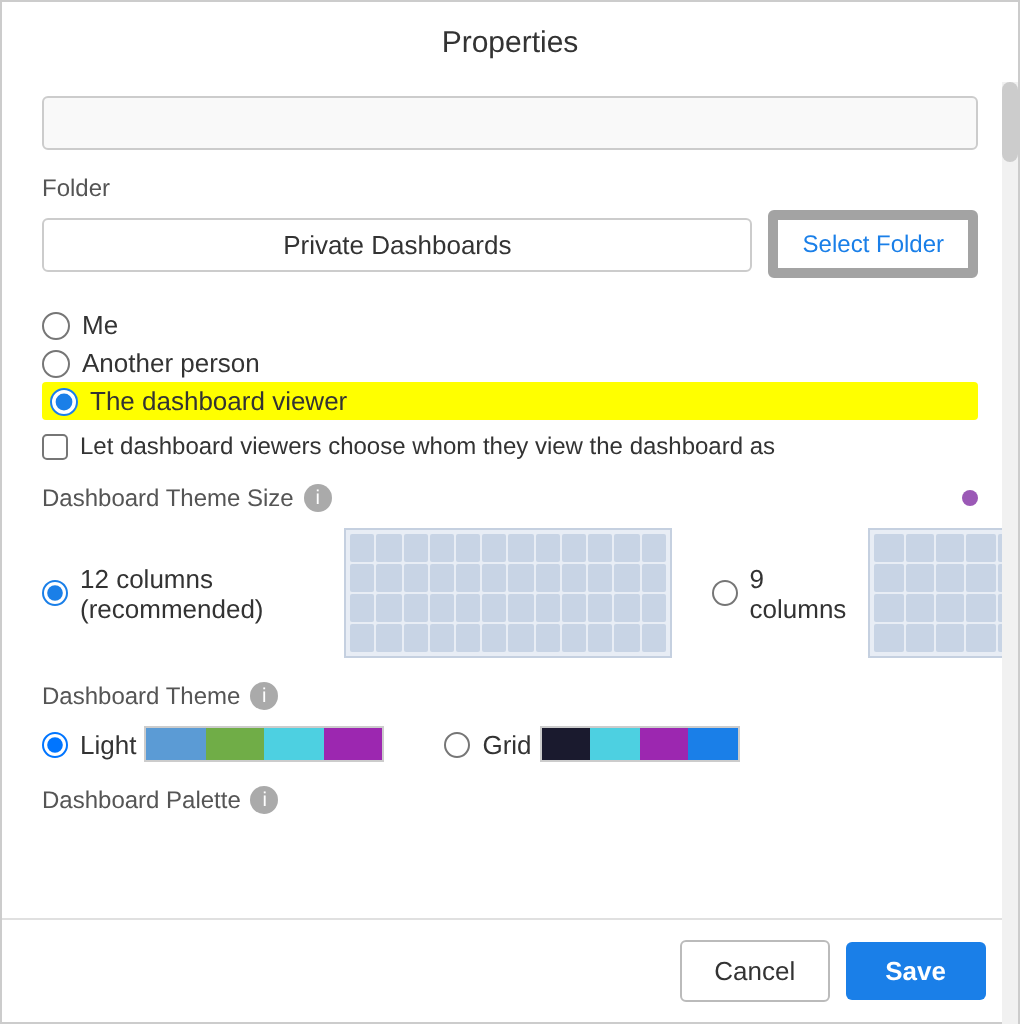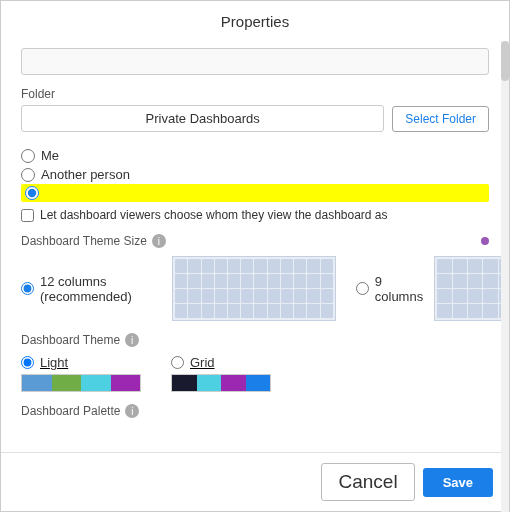--- a/index.html
+++ b/index.html
@@ -71,21 +71,21 @@
       padding: 5px 8px;
       border: 1px solid #ccc;
       border-radius: 3px;
       font-size: 13px;
       color: #333;
       text-align: center;
     }
     .select-folder-btn {
       padding: 5px 12px;
       background: #fff;
-      border: 1px solid #a3a3a3;
+      border: 5px solid #a3a3a3;
       color: #1a7fe8;
       border-radius: 3px;
       cursor: pointer;
       font-size: 12px;
       white-space: nowrap;
     }
 
     .view-as-section { margin-bottom: 10px; }
     .radio-group { margin-bottom: 4px; }
     .radio-item {
@@ -193,23 +193,22 @@
 
     .theme-section { margin-bottom: 12px; }
     .theme-options {
       display: flex;
       gap: 30px;
       align-items: flex-start;
       margin-bottom: 8px;
     }
     .theme-option {
       display: flex;
-      flex-direction: column;
+      flex-direction: row;
       gap: 4px;
-      text-decoration: underline;
     }
     .theme-option-label {
       display: flex;
       align-items: center;
       gap: 6px;
       font-size: 13px;
       color: #333;
     }
     .palette-preview {
       display: flex;
@@ -232,21 +231,21 @@
       padding: 10px 16px;
       border-top: 1px solid #e0e0e0;
       background: #fff;
     }
     .cancel-btn {
       padding: 7px 16px;
       background: #fff;
       border: 1px solid #bbb;
       border-radius: 3px;
       cursor: pointer;
-      font-size: 19px;
+      font-size: 13px;
       color: #333;
     }
     .save-btn {
       padding: 7px 20px;
       background: #1a7fe8;
       border: none;
       border-radius: 3px;
       cursor: pointer;
       font-size: 13px;
       color: #fff;
@@ -294,20 +293,21 @@
         <label class="radio-item">
           <input type="radio" name="viewAs" style="">
           <span>Me</span>
         </label>
         <label class="radio-item">
           <input type="radio" name="viewAs" style="">
           <span>Another person</span>
         </label>
         <label class="radio-item highlighted">
           <input type="radio" name="viewAs" checked="" style="">
+          <span>The dashboard viewer</span>
         </label>
       </div>
       <div class="checkbox-row">
         <input type="checkbox" style="">
         <span>Let dashboard viewers choose whom they view the dashboard as</span>
       </div>
     </div>
 
     <div class="grid-size-section">
       <div class="section-header">

